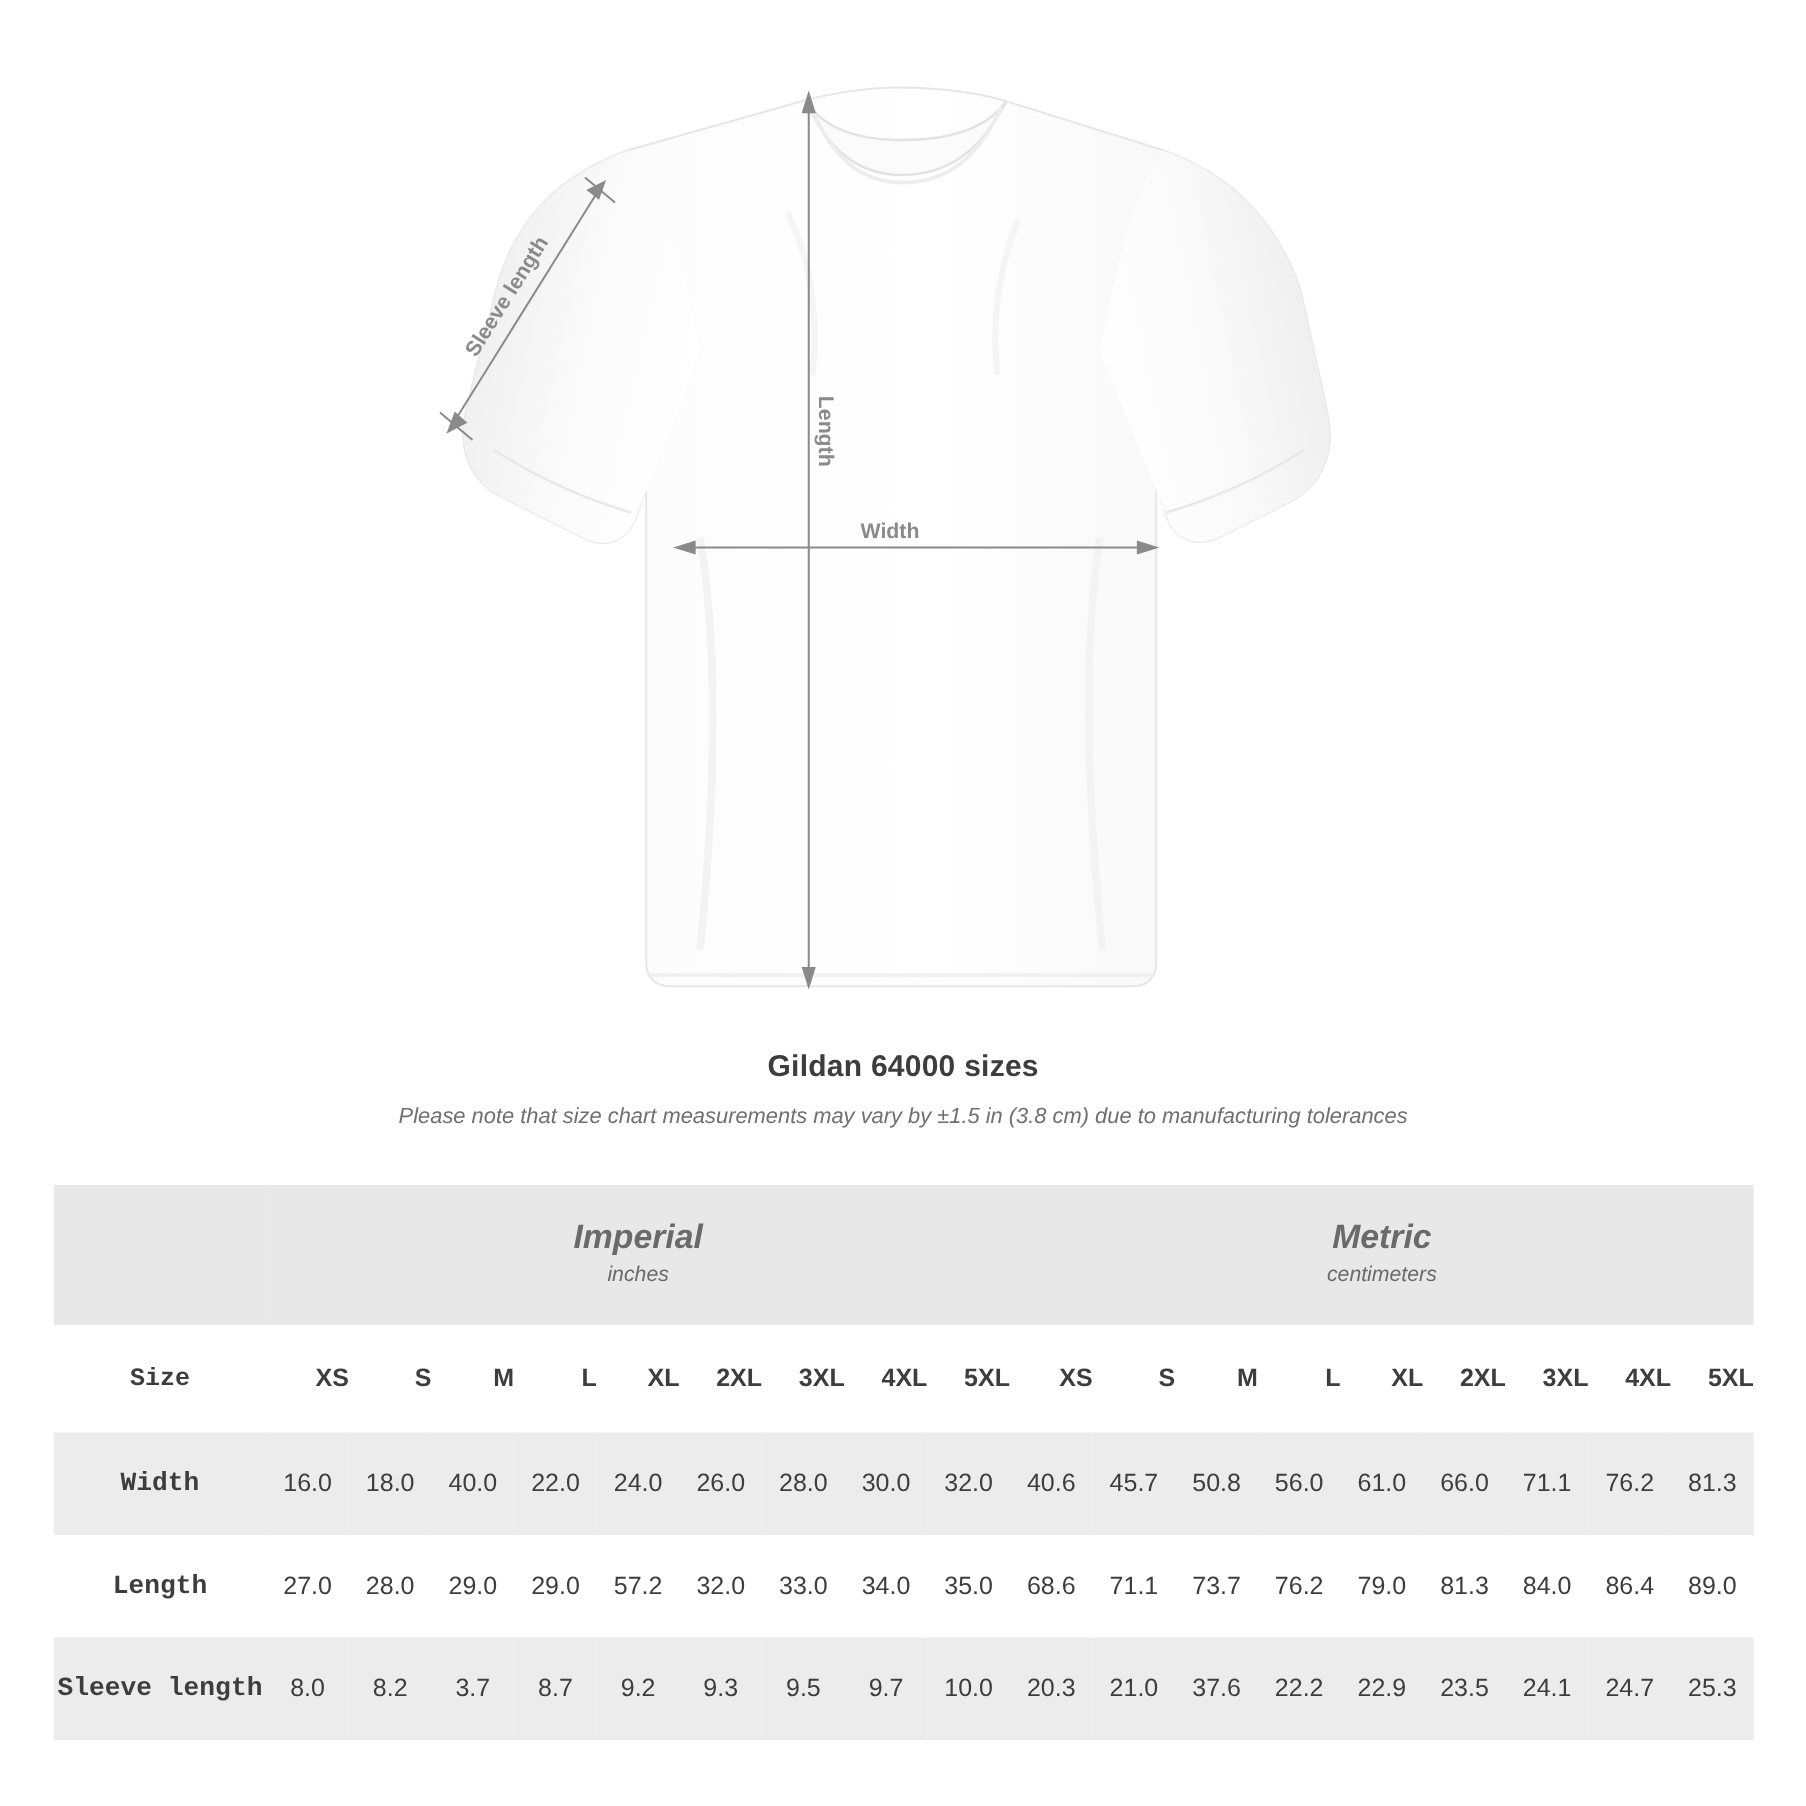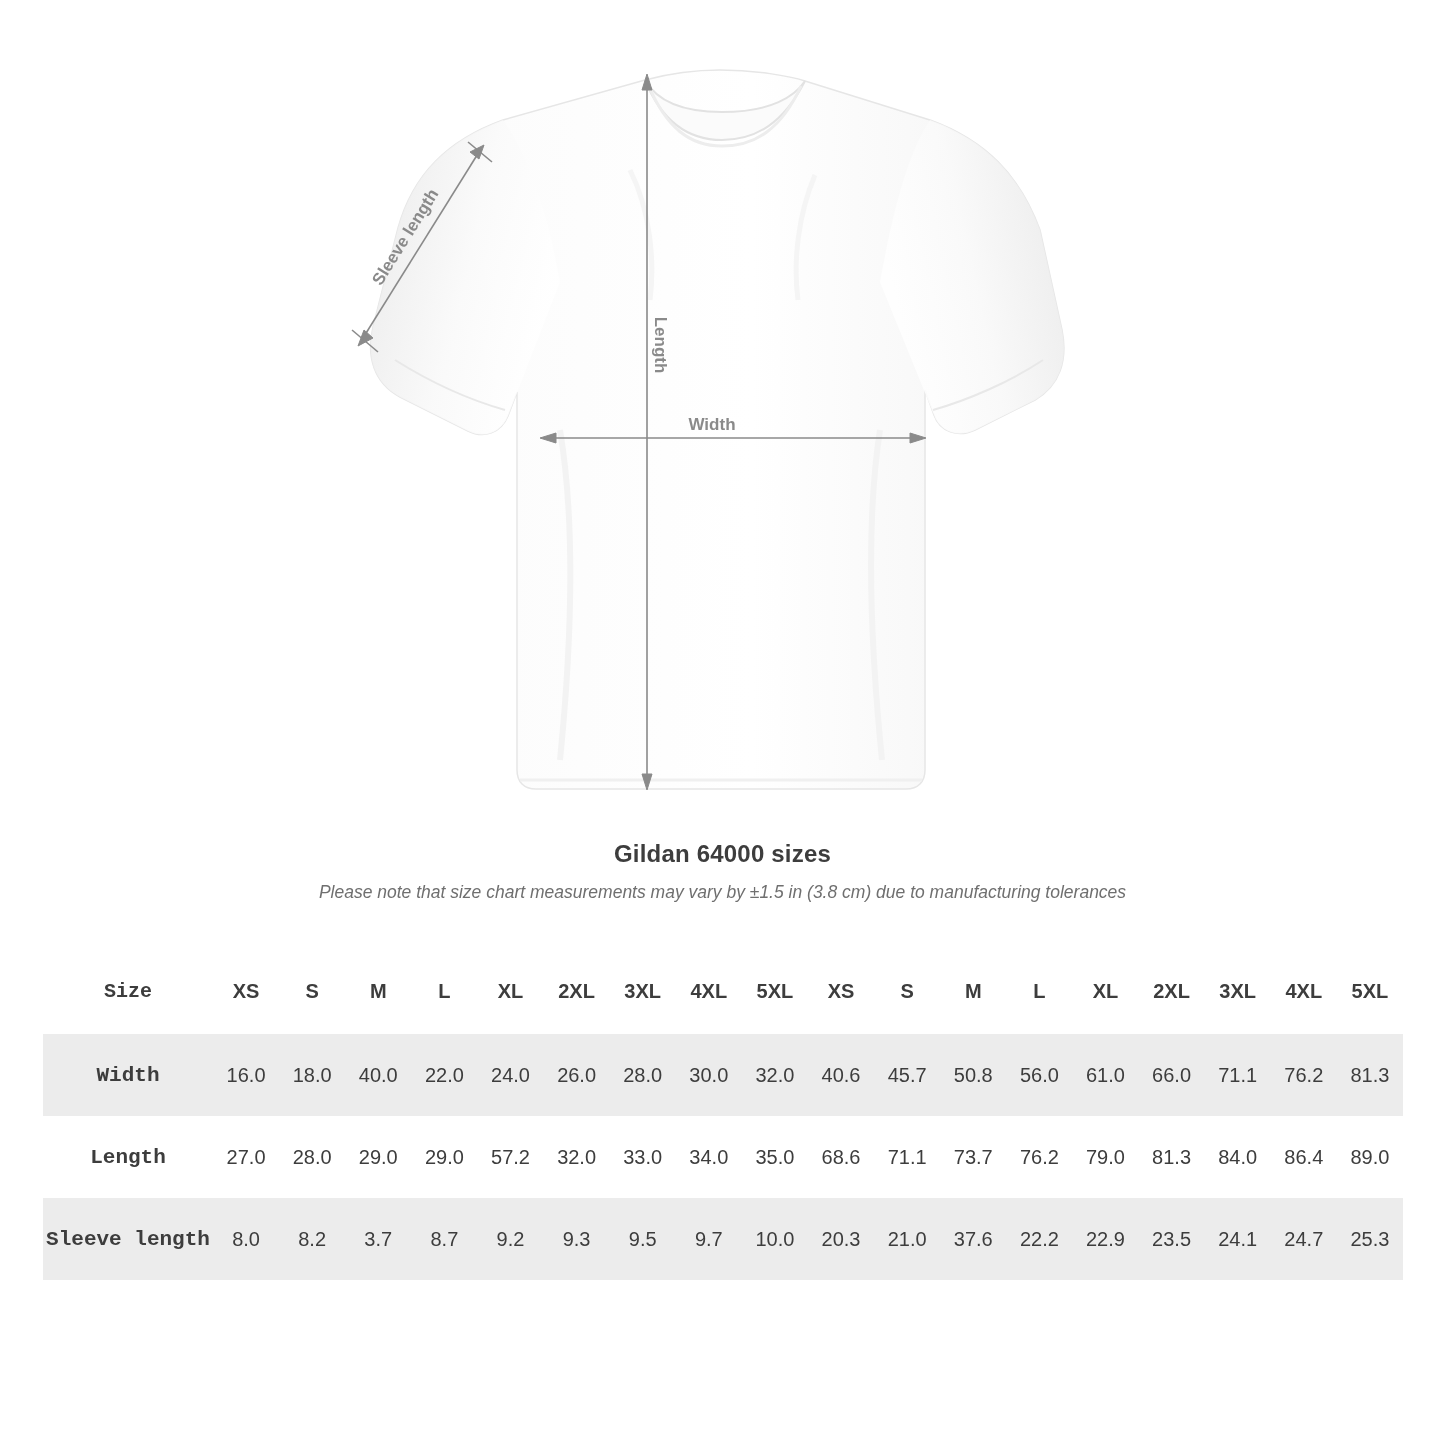--- a/index.html
+++ b/index.html
@@ -82,21 +82,21 @@
   }
   .unit-sub {
     font-size: 17px;
     font-style: italic;
     color: #6a6a6a;
     line-height: 1.7;
   }
   .head-row td {
     height: 86px;
     background: #ffffff;
-    text-align: center;
+    text-align: right;
     vertical-align: middle;
     font-size: 20px;
     color: #3d3d3d;
     font-weight: bold;
   }
   .head-row td.rowlabel {
     font-size: 20px;
     font-weight: bold;
   }
   .data-row td {
@@ -218,20 +218,31 @@
   <h1 class="chart-title">Gildan 64000 sizes</h1>
   <p class="chart-note">Please note that size chart measurements may vary by ±1.5 in (3.8 cm) due to manufacturing tolerances</p>
 
   <div class="table-wrap">
     <table class="size-table">
       <colgroup>
         <col class="col-label">
         <col span="18">
       </colgroup>
       <tbody>
+        <tr class="unit-row">
+          <td></td>
+          <td colspan="9">
+            <div class="unit-name">Imperial</div>
+            <div class="unit-sub">inches</div>
+          </td>
+          <td colspan="9">
+            <div class="unit-name">Metric</div>
+            <div class="unit-sub">centimeters</div>
+          </td>
+        </tr>
 
         <tr class="head-row">
           <td class="rowlabel">Size</td>
           <td>XS</td>
           <td>S</td>
           <td>M</td>
           <td>L</td>
           <td>XL</td>
           <td>2XL</td>
           <td>3XL</td>

